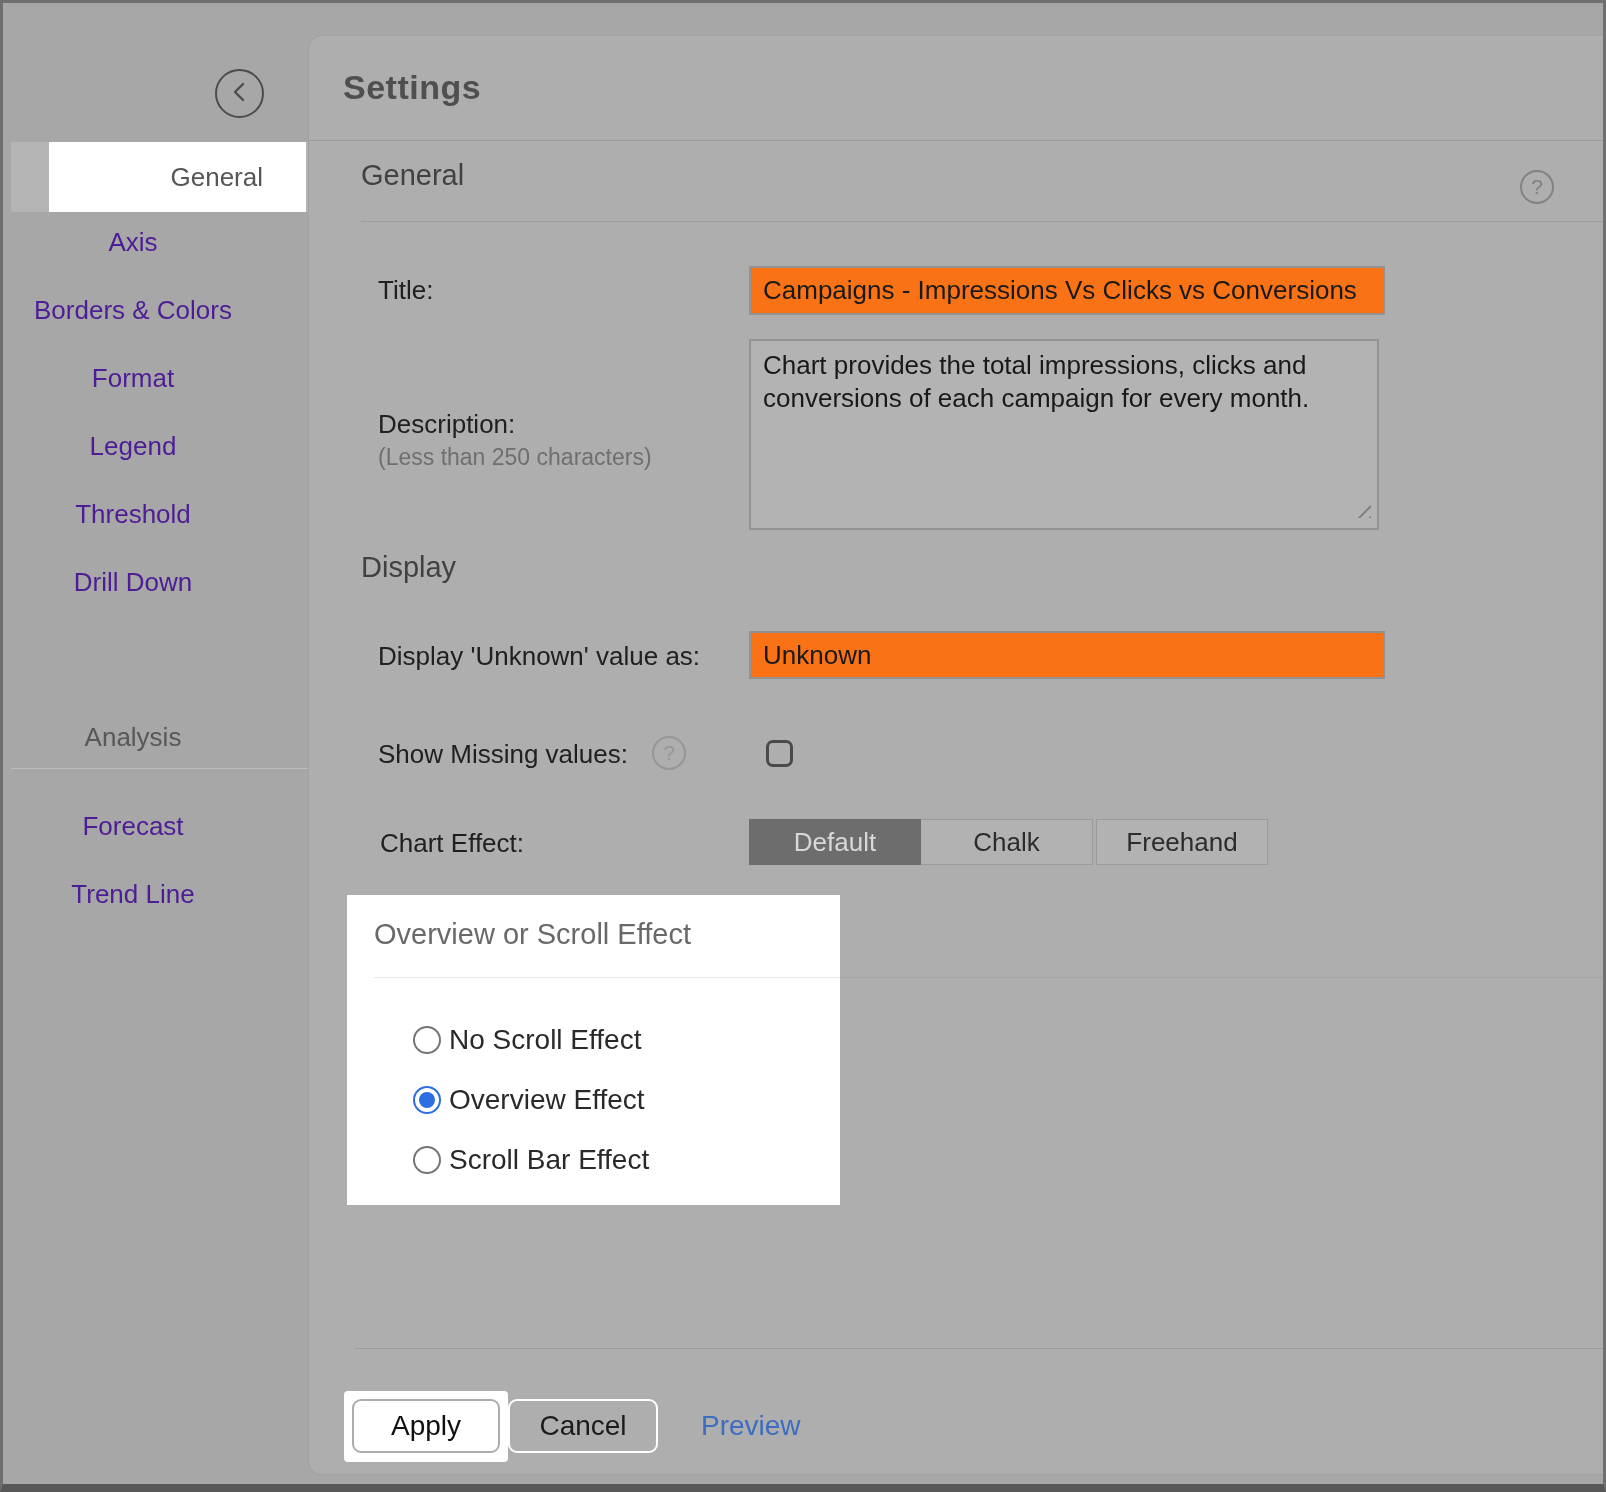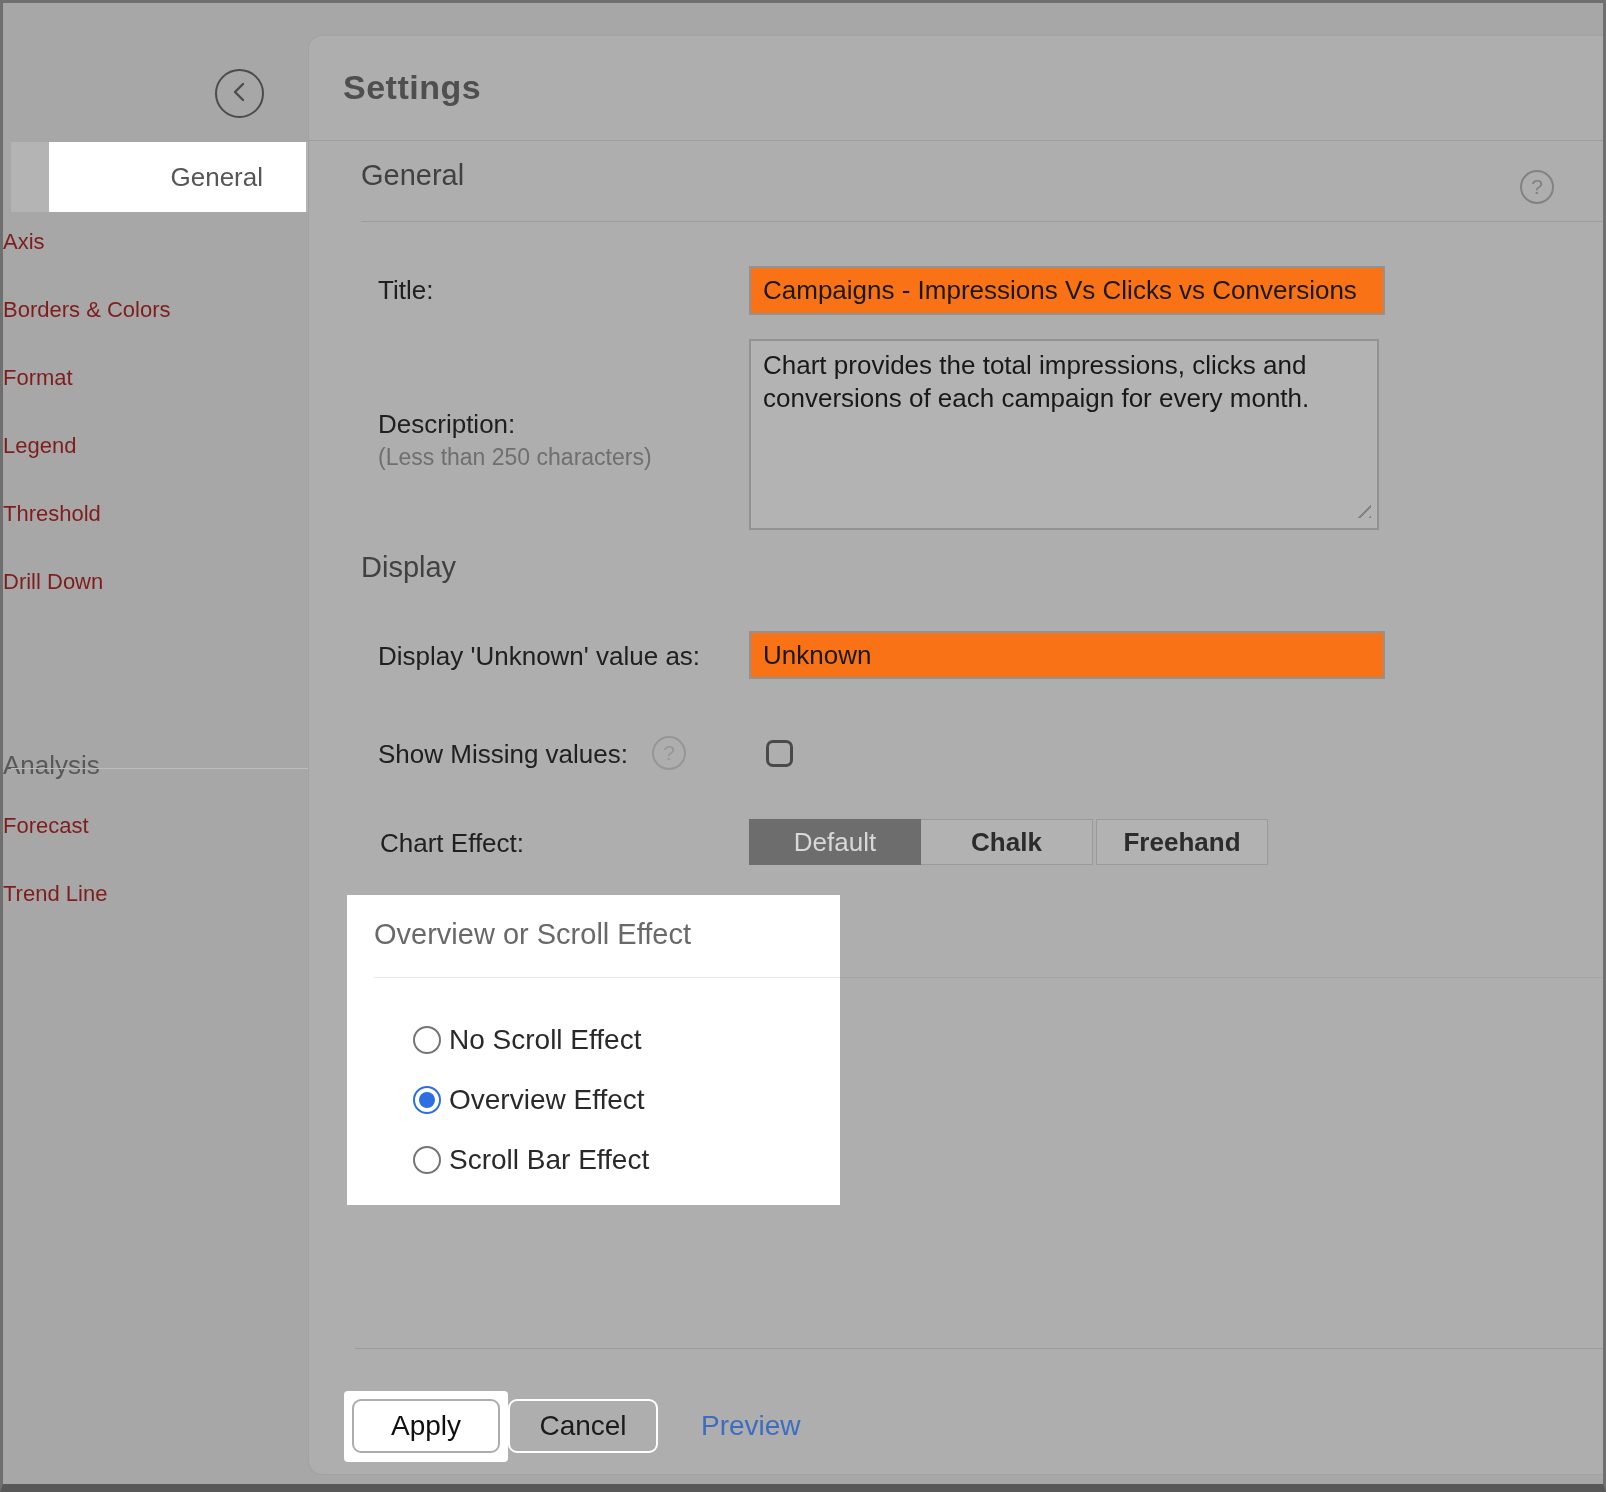--- a/index.html
+++ b/index.html
@@ -33,23 +33,23 @@
   .help-missing{left:649px;top:733px;border-color:#969696;color:#969696;}
   
   .active-underlay{position:absolute;left:8px;top:139px;width:297px;height:70px;background:#b4b4b4;}
   .tab-spotlight{
     position:absolute;left:46px;top:139px;width:257px;height:70px;background:#fff;
     line-height:70px;text-align:right;padding-right:43px;font-size:26px;color:#565656;z-index:4;
   }
   ul.side-list{position:absolute;left:0;width:305px;margin:0;padding:0;list-style:none;}
   #side-list-1{top:205px;}
   #side-list-2{top:765px;margin-top:24px;}
-  .side-item{height:68px;line-height:68px;text-align:left;padding-right:45px;font-size:22px;color:#7f1d1d;cursor:pointer;}
-  .analysis-label{position:absolute;left:0;top:728px;width:305px;height:68px;line-height:68px;
-    text-align:left;padding-right:45px;font-size:26px;color:#585858;}
+  .side-item{height:68px;line-height:68px;text-align:center;padding-right:45px;font-size:26px;color:#4c1d95;cursor:pointer;}
+  .analysis-label{position:absolute;left:0;top:700px;width:305px;height:68px;line-height:68px;
+    text-align:center;padding-right:45px;font-size:26px;color:#585858;}
   .side-divider{position:absolute;left:8px;top:765px;width:297px;height:1px;background:#bdbdbd;}
   
   .section-heading{position:absolute;font-size:29px;color:#414141;}
   .heading-general{left:358px;top:156px;}
   .heading-display{left:358px;top:548px;}
   .general-divider{position:absolute;left:358px;top:218px;width:1245px;height:1px;background:#9c9c9c;}
   .field-label{position:absolute;font-size:26px;color:#202020;}
   .label-title{left:375px;top:272px;}
   .label-desc{left:375px;top:406px;}
   .hint-desc{position:absolute;left:375px;top:441px;font-size:23px;color:#6f6f6f;}
@@ -74,21 +74,21 @@
   }
   .checkbox{
     position:absolute;left:763px;top:737px;width:27px;height:27px;
     border:3px solid #4a4a4a;border-radius:7px;background:transparent;cursor:pointer;
   }
   .effect-group{position:absolute;left:746px;top:816px;height:46px;display:flex;align-items:center;}
   .effect-btn{
     width:172px;height:46px;background:#b2b2b2;border:1px solid #9a9a9a;
     font-size:26px;color:#2c2c2c;display:flex;align-items:center;justify-content:center;cursor:pointer;
   }
-  .effect-btn + .effect-btn{border-left:none;font-weight:bold;}
+  .effect-btn + .effect-btn{border-left:none;}
   .effect-btn:last-child{margin-left:3px;border-left:1px solid #9a9a9a;}
   .effect-btn.selected{background:var(--effect-selected,#6d6d6d);border-color:var(--effect-selected,#6d6d6d);color:#d8d8d8;}
   
   .under-divider{position:absolute;left:358px;top:974px;width:1245px;height:1px;background:#a3a3a3;z-index:1;}
   .scroll-spotlight{
     position:absolute;left:344px;top:892px;width:493px;height:310px;background:var(--spotlight,#fff);z-index:3;
   }
   .scroll-heading{position:absolute;left:27px;top:23px;font-size:29px;color:#696969;}
   .scroll-divider{position:absolute;left:27px;top:82px;right:0;height:1px;background:#e9e9e9;}
   .radio-row{position:absolute;left:66px;height:34px;display:flex;align-items:center;cursor:pointer;}

